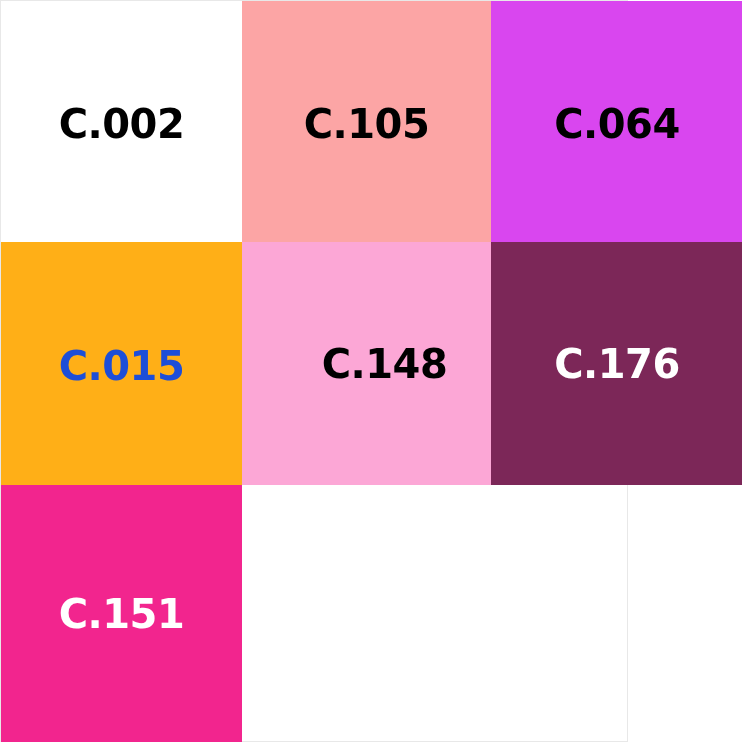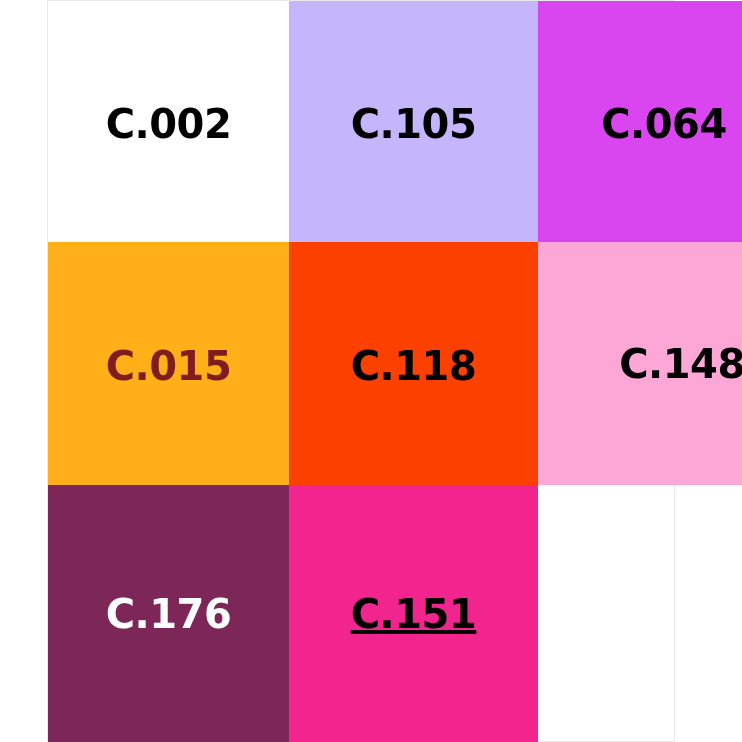--- a/index.html
+++ b/index.html
@@ -40,38 +40,35 @@
     white-space: nowrap;
   }
   
   .row-0 .swatch-label { transform: translateY(2px); }
   .row-1 .swatch-label { transform: translateY(2px); }
   .row-2 .swatch-label { transform: translateY(0px); }
 </style>
 </head>
 <body style="background: rgb(255, 255, 255);">
 
-<div id="swatch-grid" style="width: 628px; height: 742px; border-color: rgb(232, 232, 232); margin-left: 47px;">
+<div id="swatch-grid" style="width: 628px; height: 742px; border-color: rgb(232, 232, 232);">
     <div class="swatch-cell row-0 col-0" style="background-color: rgb(255, 255, 255);">
       <span class="swatch-label" style="color: rgb(0, 0, 0);">C.002</span>
     </div>
-    <div class="swatch-cell row-0 col-1" style="background-color: #c4b5fd; align-items: center;">
+    <div class="swatch-cell row-0 col-1" style="background-color: #fca5a5; align-items: center;">
       <span class="swatch-label" style="color: rgb(0, 0, 0);">C.105</span>
     </div>
     <div class="swatch-cell row-0 col-2" style="background-color: #d946ef;">
       <span class="swatch-label" style="color: rgb(0, 0, 0);">C.064</span>
     </div>
     <div class="swatch-cell row-1 col-0" style="background-color: rgb(255, 175, 23);">
-      <span class="swatch-label" style="color: #7f1d1d; text-align: right;">C.015</span>
-    </div>
-    <div class="swatch-cell row-1 col-1" style="background-color: rgb(251, 64, 0);">
-      <span class="swatch-label" style="color: rgb(0, 0, 0);">C.118</span>
+      <span class="swatch-label" style="color: #1d4ed8; text-align: right;">C.015</span>
     </div>
     <div class="swatch-cell row-2 col-0" style="background-color: rgb(252, 167, 214); padding-left: 36px;">
       <span class="swatch-label" style="color: rgb(0, 0, 0);">C.148</span>
     </div>
     <div class="swatch-cell row-2 col-1" style="background-color: rgb(124, 39, 88);">
       <span class="swatch-label" style="color: rgb(255, 255, 255); text-align: center;">C.176</span>
     </div>
     <div class="swatch-cell row-2 col-2" style="background-color: rgb(242, 37, 142);">
-      <span class="swatch-label" style="color: #000000; text-decoration: underline;">C.151</span>
+      <span class="swatch-label" style="color: #ffffff;">C.151</span>
     </div>
   </div>
 
 </body></html>

